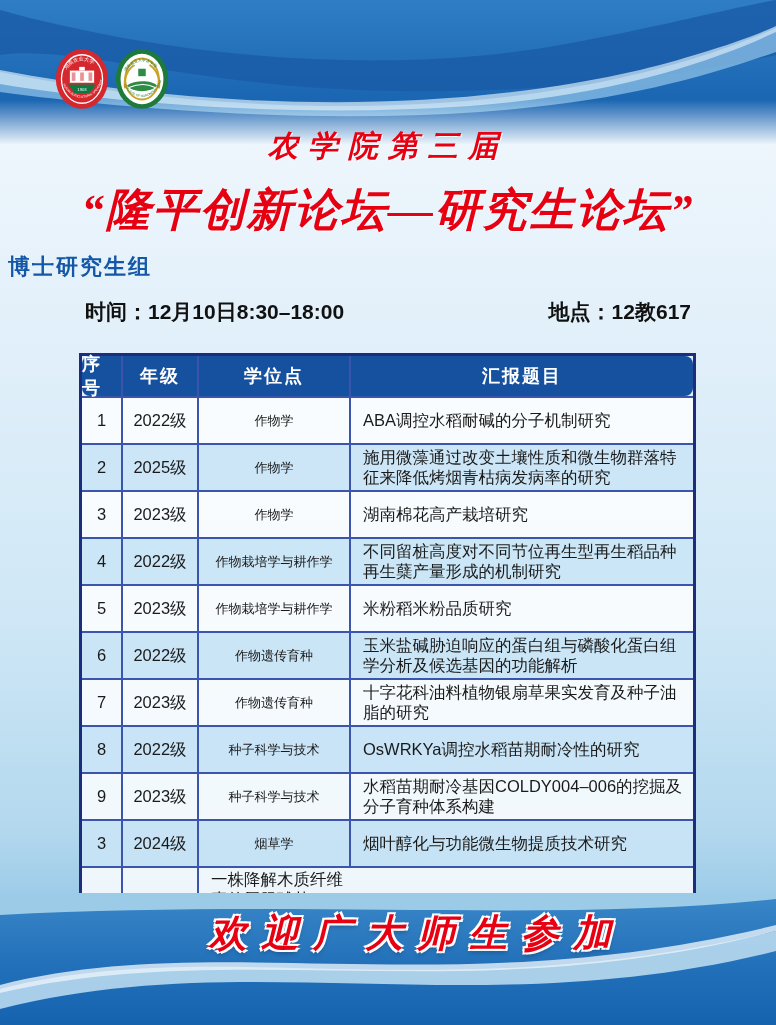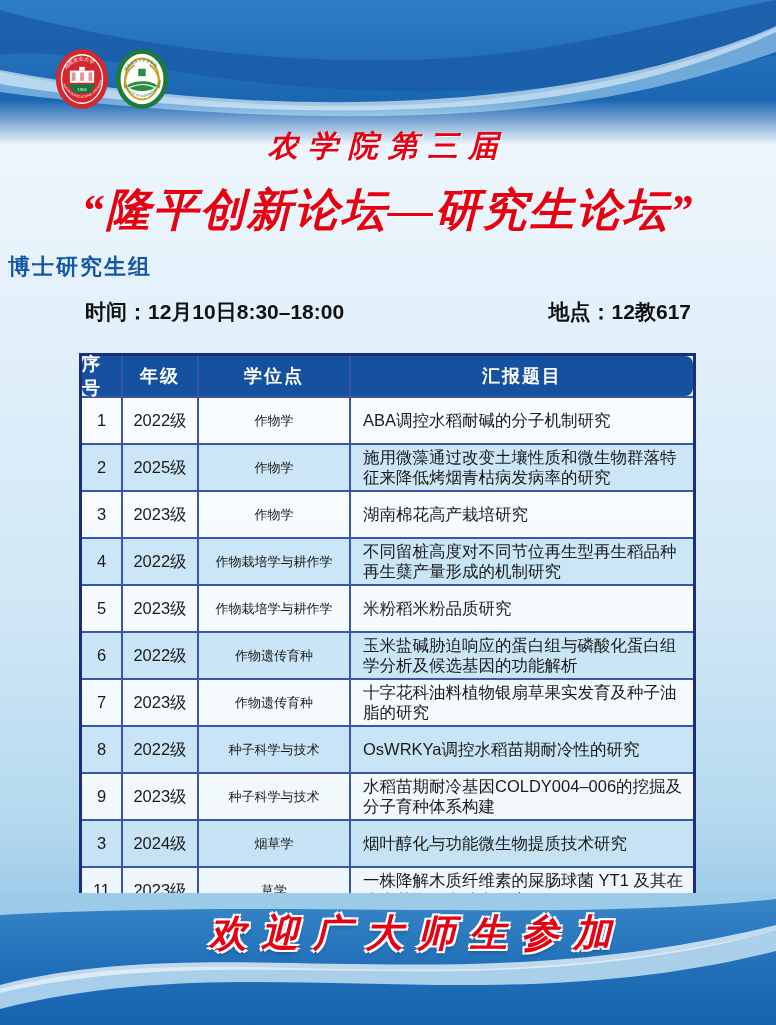--- a/index.html
+++ b/index.html
@@ -215,21 +215,20 @@
     <div class="drow even">
       <div class="dcell no">3</div>
       <div class="dcell grade">2024级</div>
       <div class="dcell program">烟草学</div>
       <div class="dcell title">烟叶醇化与功能微生物提质技术研究</div>
     </div>
 
     <div class="drow odd">
       <div class="dcell no">11</div>
       <div class="dcell grade">2023级</div>
-      <div class="dcell program">草学</div>
       <div class="dcell title">一株降解木质纤维素的屎肠球菌 YT1 及其在乡土草资源青贮中的应用</div>
     </div>
   </div>
   </div>
 
   <svg class="band band-bottom" viewBox="0 0 776 132" preserveAspectRatio="none">
     <defs>
       <linearGradient id="gBot" x1="0" y1="0" x2="0" y2="1">
         <stop offset="0" stop-color="#3a87c8"></stop>
         <stop offset="0.55" stop-color="#2270b9"></stop>

